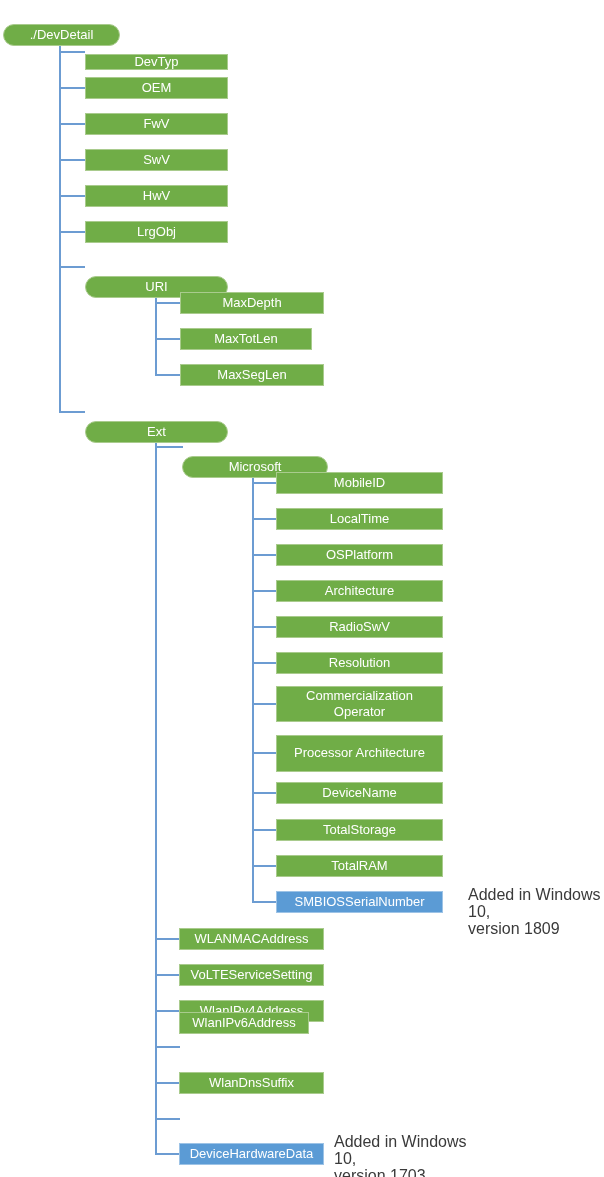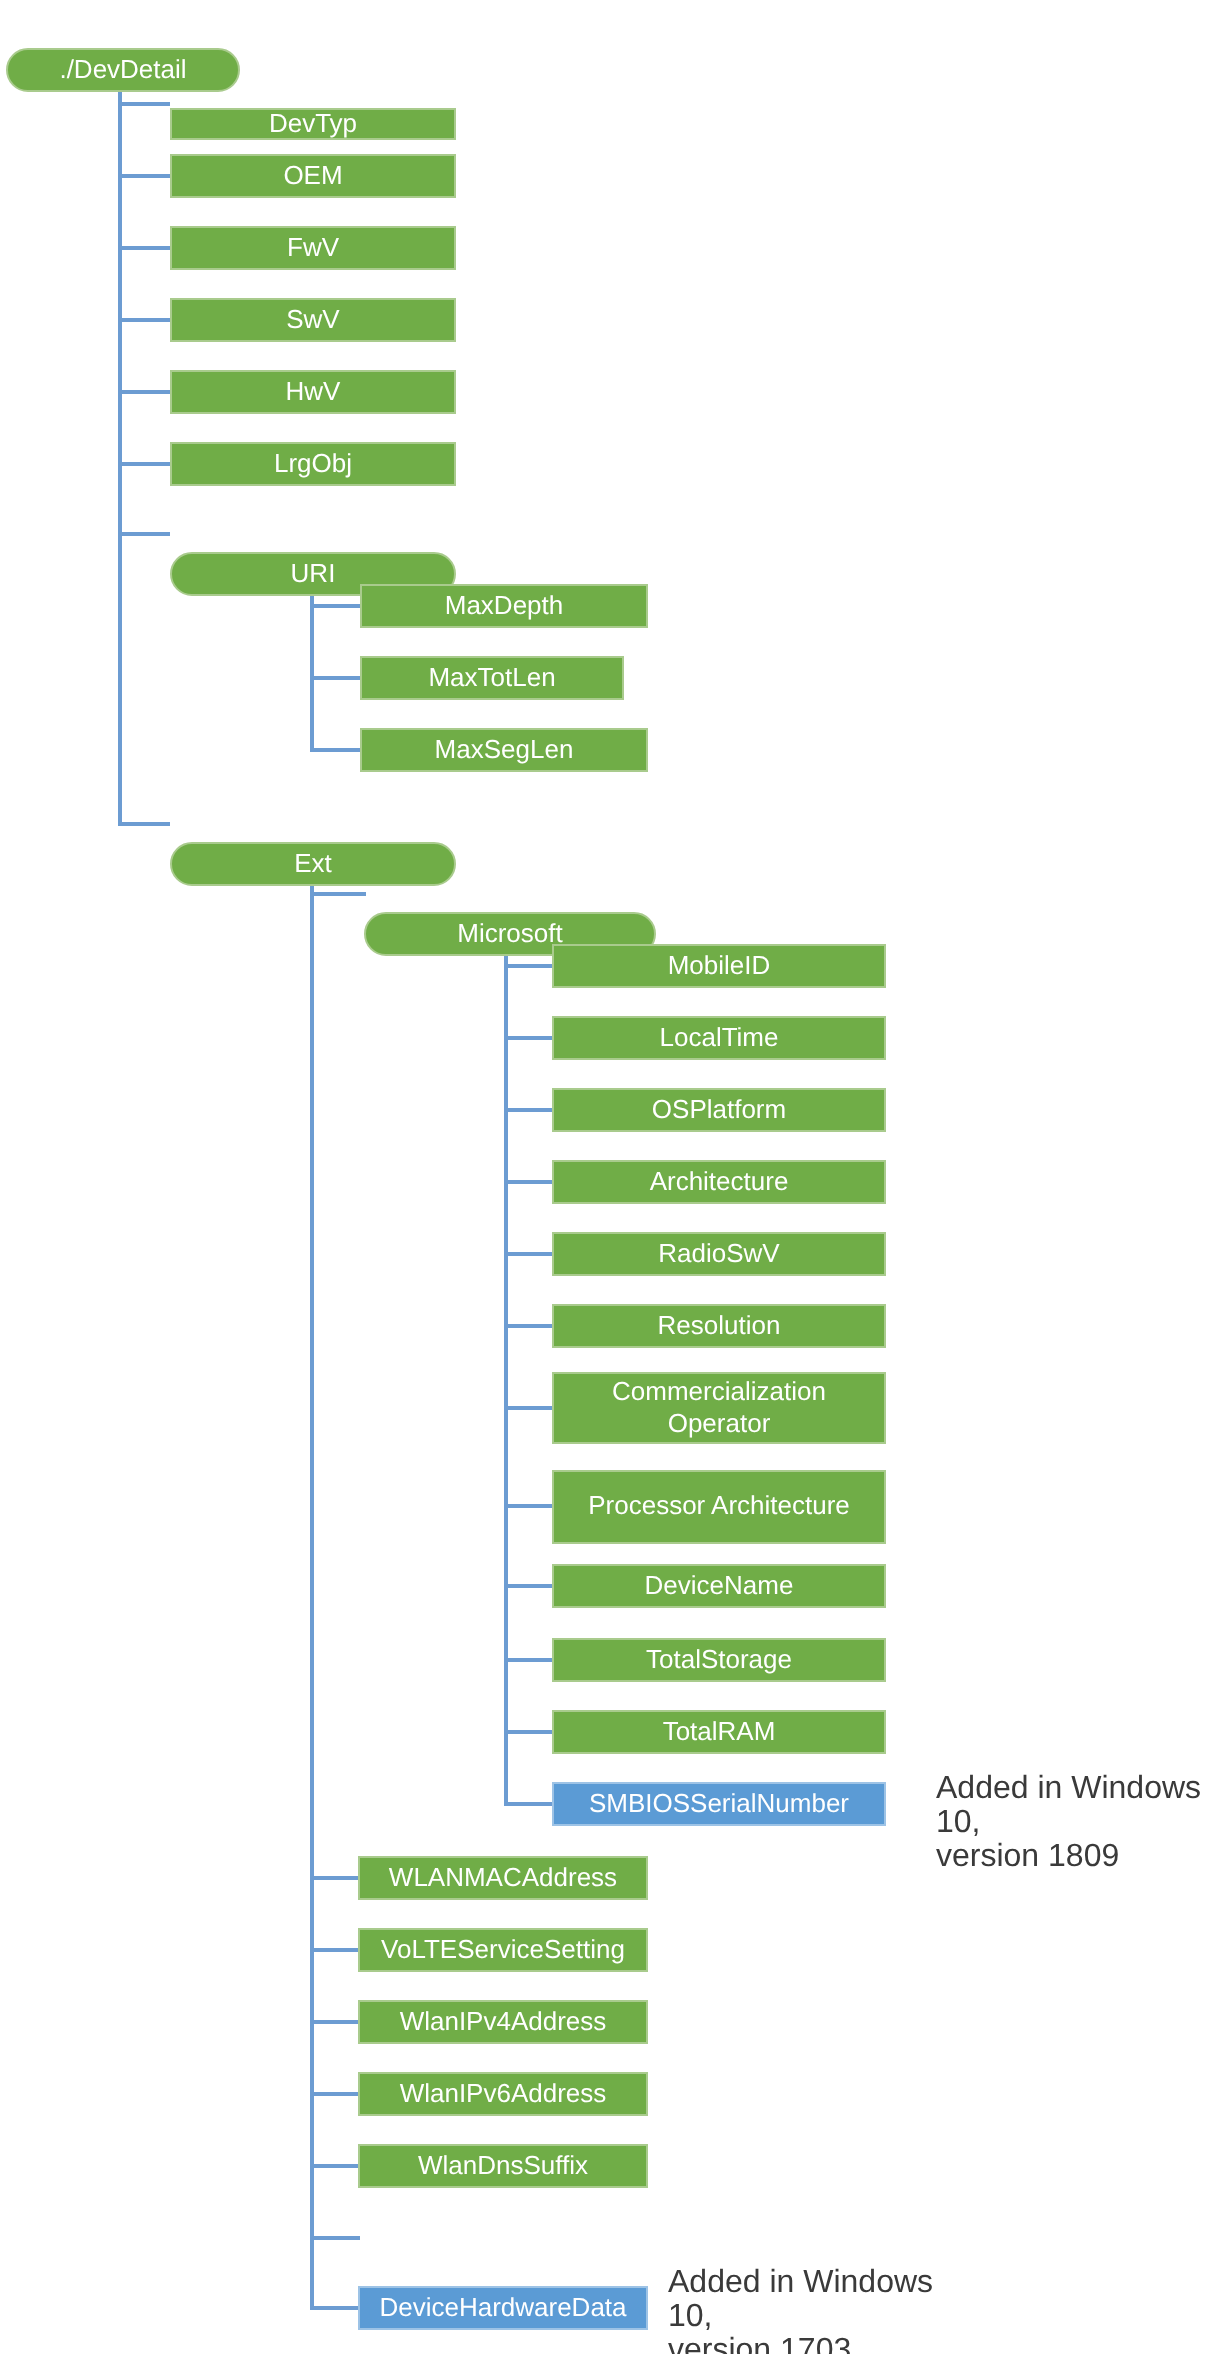--- a/index.html
+++ b/index.html
@@ -110,21 +110,21 @@
   <div class="node green" style="left:276px;top:686px;width:167px;height:36px">Commercialization Operator</div>
   <div class="node green" style="left:276px;top:735px;width:167px;height:37px">Processor Architecture</div>
   <div class="node green" style="left:276px;top:782px;width:167px;height:22px">DeviceName</div>
   <div class="node green" style="left:276px;top:819px;width:167px;height:22px">TotalStorage</div>
   <div class="node green" style="left:276px;top:855px;width:167px;height:22px">TotalRAM</div>
   <div class="node blue" style="left:276px;top:891px;width:167px;height:22px">SMBIOSSerialNumber</div>
 
   <div class="node green" style="left:179px;top:928px;width:145px;height:22px">WLANMACAddress</div>
   <div class="node green" style="left:179px;top:964px;width:145px;height:22px">VoLTEServiceSetting</div>
   <div class="node green" style="left:179px;top:1000px;width:145px;height:22px">WlanIPv4Address</div>
-  <div class="node green" style="left:179px;top:1036px;width:145px;height:22px">WlanIPv6Address</div>
+  <div class="node green" style="left:179px;top:1012px;width:130px;height:22px">WlanIPv6Address</div>
   <div class="node green" style="left:179px;top:1072px;width:145px;height:22px">WlanDnsSuffix</div>
   <div class="node blue" style="left:179px;top:1143px;width:145px;height:22px">DeviceHardwareData</div>
 
   <div class="annotation" style="left:468px;top:886px;width:134px">Added in Windows 10,
 version 1809</div>
   <div class="annotation" style="left:334px;top:1133px;width:134px">Added in Windows 10,
 version 1703</div>
 
 </div>
 

